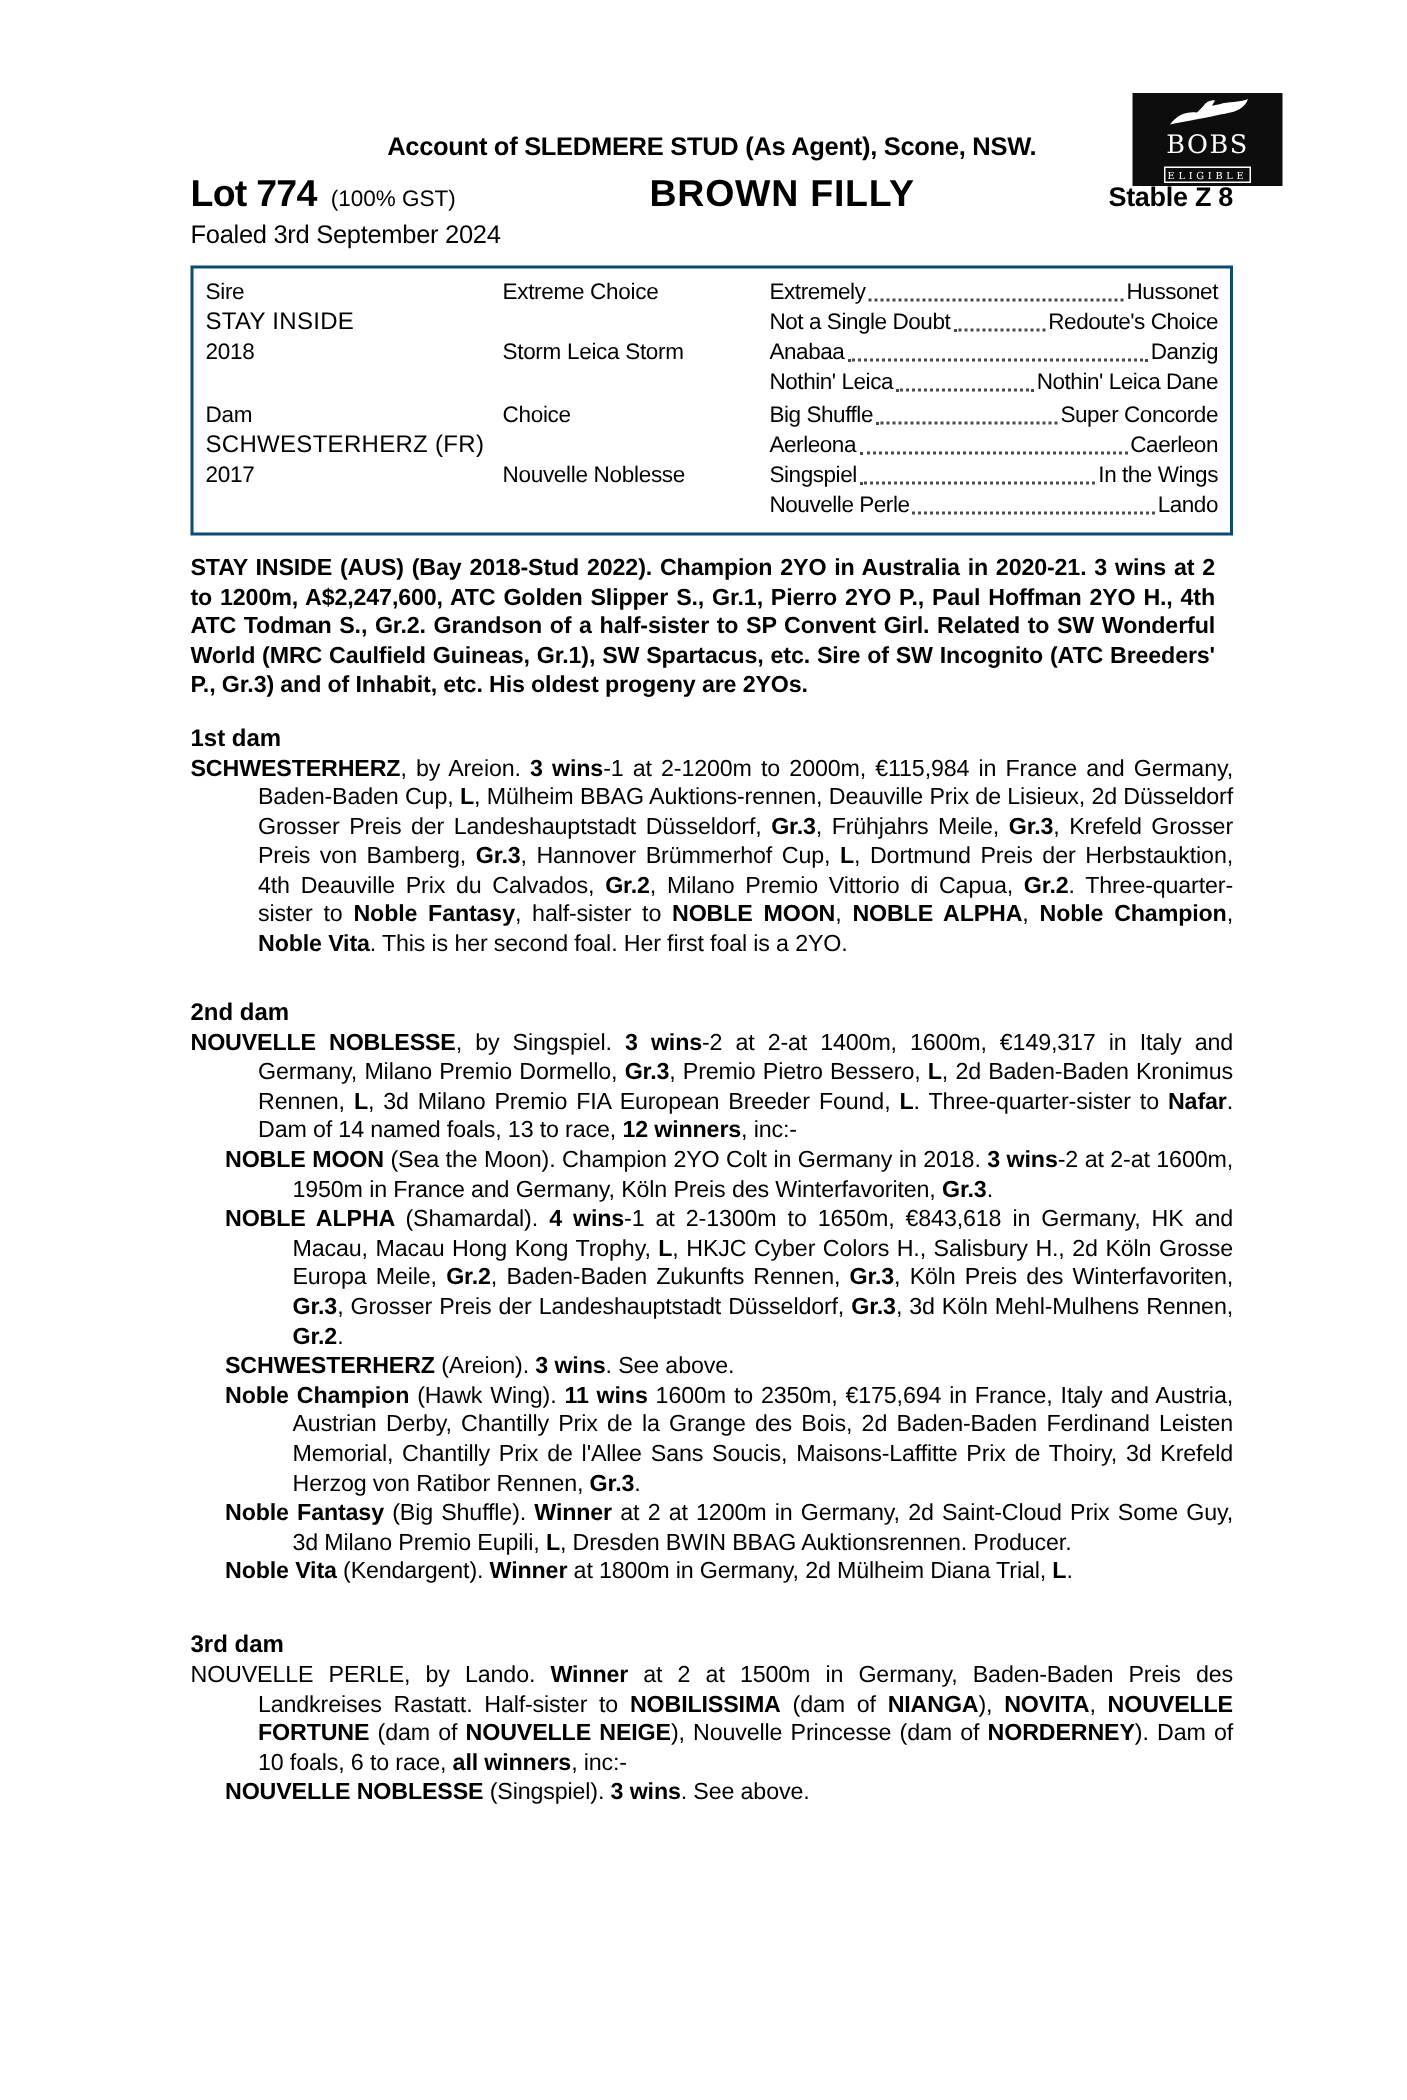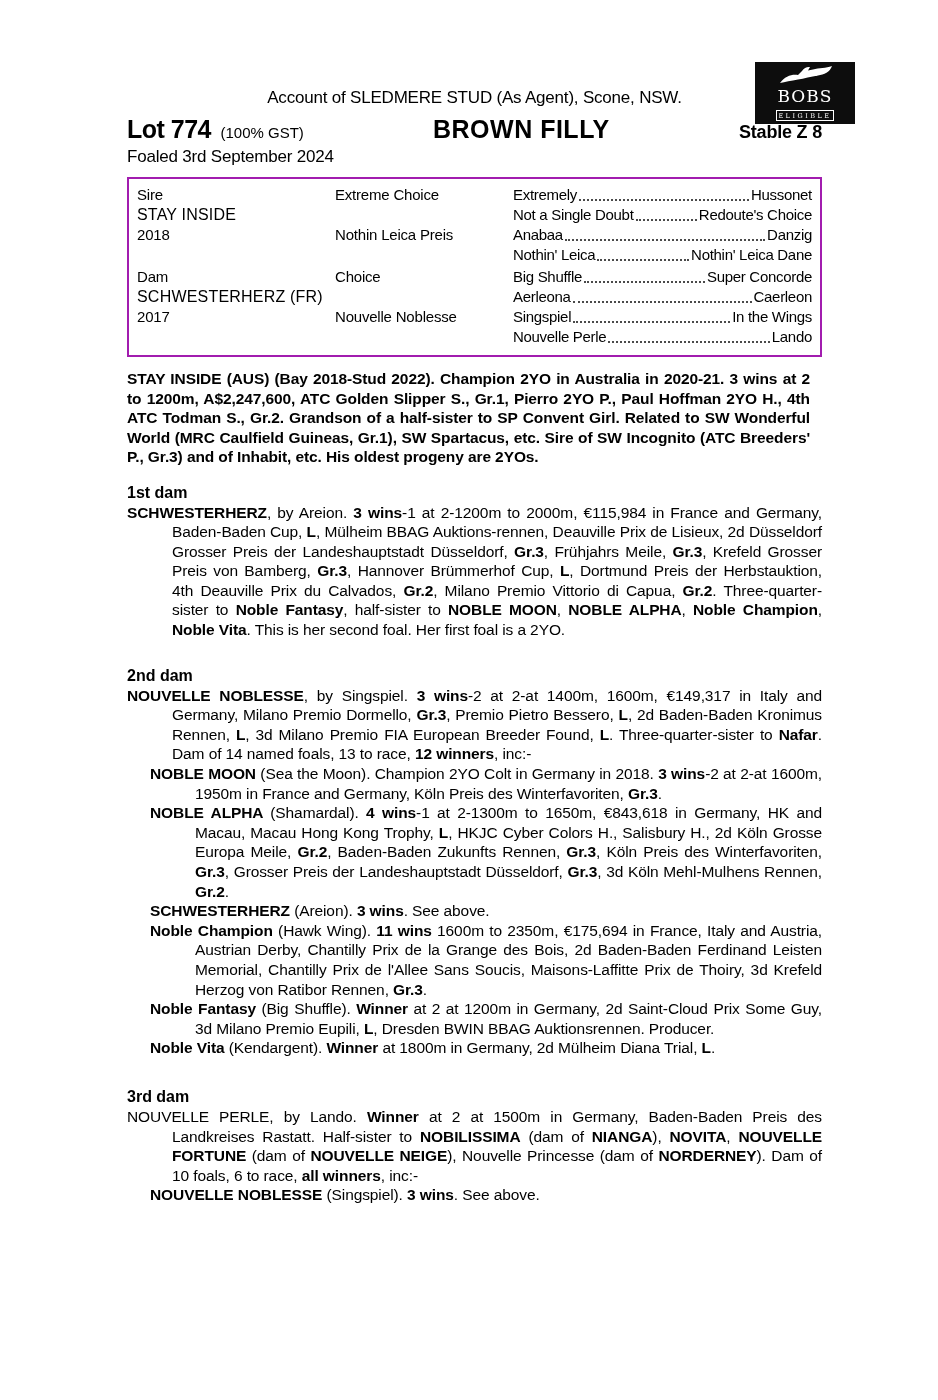--- a/index.html
+++ b/index.html
@@ -1,42 +1,42 @@
 <!DOCTYPE html>
 <html><head>
 <meta charset="utf-8">
 <style>
   html,body{margin:0;padding:0;background:#fff;}
   .page{position:relative;width:938px;height:1400px;background:#fff;overflow:hidden;
         font-family:"Liberation Sans",sans-serif;color:#000;}
   .content{position:absolute;left:127px;top:88px;width:695px;}
 
   
-  .account{text-align:center;font-weight:normal;font-size:17px;letter-spacing:-0.2px;}
+  .account{text-align:center;font-weight:bold;font-size:17px;letter-spacing:-0.2px;}
   .lot-row{display:flex;align-items:baseline;margin-top:7px;}
   .lot-num{font-weight:bold;font-size:25px;letter-spacing:-0.5px;}
   .gst{font-size:15px;margin-left:5px;}
   .horse-title{flex:1;text-align:center;font-weight:bold;font-size:25px;letter-spacing:0.5px;}
   .stable{font-weight:bold;font-size:18px;letter-spacing:-0.2px;}
   .foal-row{display:flex;justify-content:space-between;font-size:17px;margin-top:3px;letter-spacing:-0.2px;}
   .branded-label{margin-right:5px;}
   .branded-desc{margin-left:5px;}
   .brand-mark .bm{font-weight:bold;}
   .bm-s{font-size:15px;}
   .bm-t{font-size:9px;vertical-align:7px;margin:0 -4px 0 0;}
   .bm-a{font-size:15px;}
 
   
   .bobs{position:absolute;left:755px;top:62px;width:100px;height:62px;background:#0d0d0d;
         display:flex;flex-direction:column;align-items:center;justify-content:flex-start;padding-top:3px;box-sizing:border-box;}
   .bobs-title{color:#fff;font-family:"DejaVu Serif",serif;font-size:17px;letter-spacing:1px;line-height:18px;margin-top:-2px;}
   .bobs-sub{color:#fff;font-family:"DejaVu Serif",serif;font-size:6.5px;letter-spacing:2.5px;line-height:8px;border:0.5px solid #fff;padding:0.5px 1px;margin-top:5px;}
 
   
-  .ped-table{border:2px solid #a21caf;margin-top:10px;padding:6px 8px 8px 8px;}
+  .ped-table{border:2px solid #0c4a6e;margin-top:10px;padding:6px 8px 8px 8px;}
   .ped-row{display:flex;}
   .ped-row + .ped-row{margin-top:2px;}
   .ped-col1{width:198px;flex:none;}
   .ped-col2{width:178px;flex:none;}
   .ped-col3{flex:1;min-width:0;}
   .ped-line{height:20px;line-height:20px;font-size:15px;white-space:nowrap;letter-spacing:-0.2px;}
   .ped-name{font-weight:normal;font-size:16px;letter-spacing:0.2px;}
   .gp-line{display:flex;align-items:baseline;height:20px;line-height:20px;font-size:15px;letter-spacing:-0.3px;}
   .gp-left,.gp-right{white-space:nowrap;}
   .leader{flex:1;min-width:10px;border-bottom:2px dotted #4a4a4a;align-self:flex-end;margin:0 2px 4px 2px;}
@@ -91,21 +91,21 @@
       <div class="ped-row">
         <div class="ped-col1">
           <div class="ped-line">Sire</div>
           <div class="ped-line ped-name">STAY INSIDE</div>
           <div class="ped-line">2018</div>
           <div class="ped-line"></div>
         </div>
         <div class="ped-col2">
           <div class="ped-line">Extreme Choice</div>
           <div class="ped-line"></div>
-          <div class="ped-line">Nothin Leica Preis</div>
+          <div class="ped-line">Storm Leica Storm</div>
           <div class="ped-line"></div>
         </div>
         <div class="ped-col3">
           <div class="gp-line">
               <span class="gp-left">Extremely</span>
               <span class="leader"></span>
               <span class="gp-right">Hussonet</span>
             </div>
           <div class="gp-line">
               <span class="gp-left">Not a Single Doubt</span>

